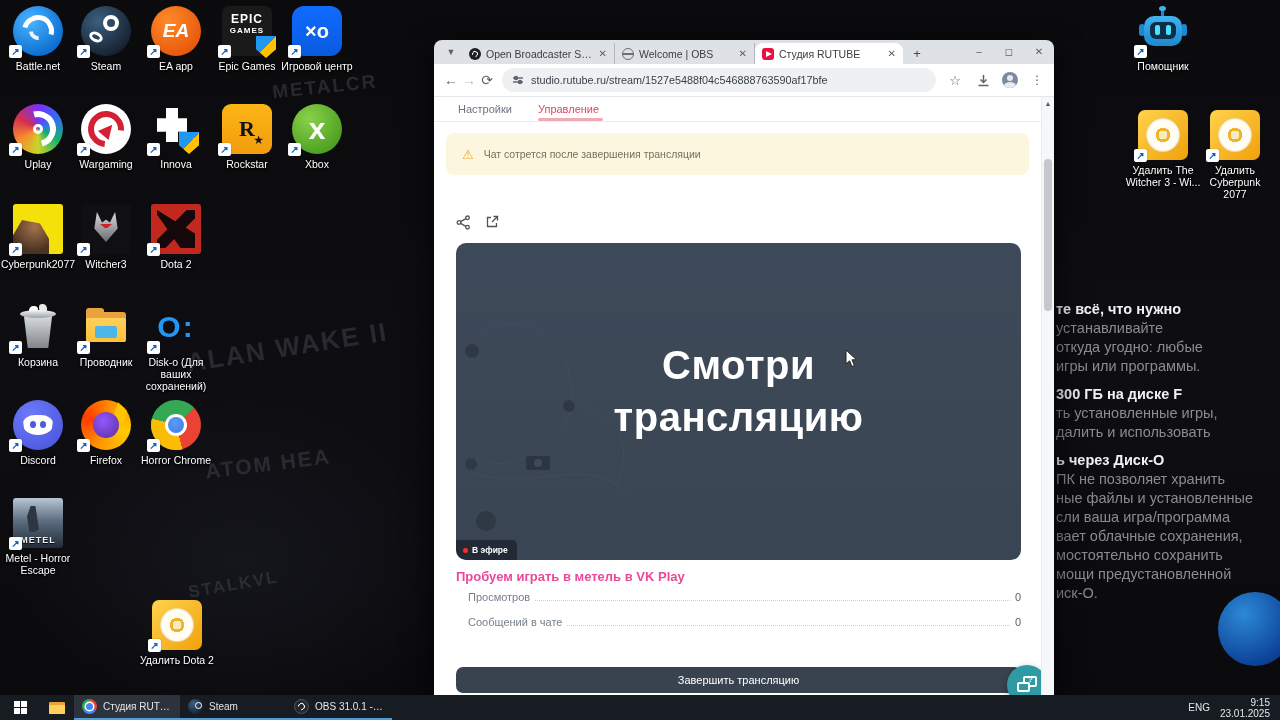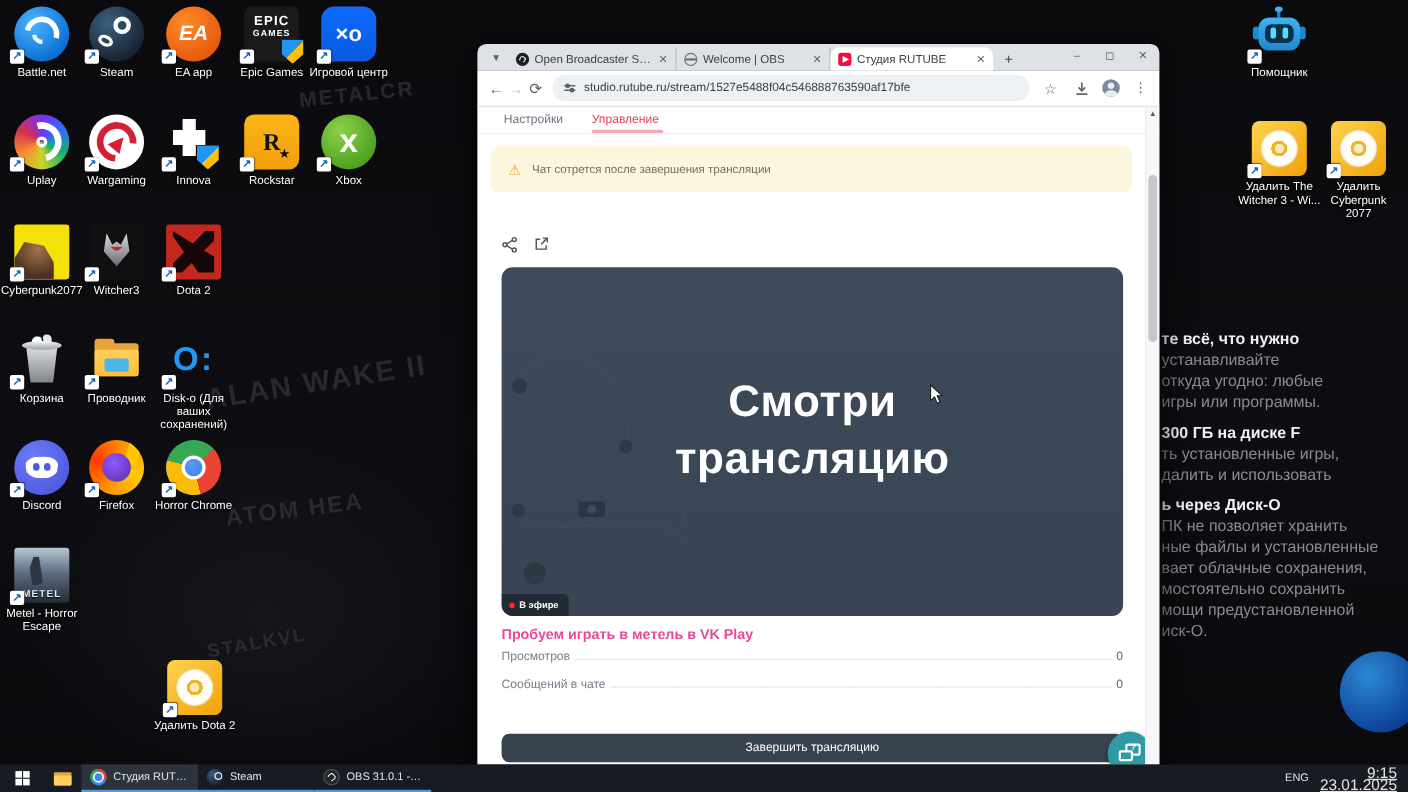--- a/index.html
+++ b/index.html
@@ -170,21 +170,21 @@
   .preview { position:absolute; left:22px; top:146px; width:565px; height:317px; border-radius:10px; background:linear-gradient(#3e4a59,#394552); overflow:hidden; }
   .preview .deco { position:absolute; inset:0; }
   .bigtitle { position:absolute; left:0; right:0; top:96px; text-align:center; color:#fff; font-size:40px; line-height:52px; font-weight:bold; letter-spacing:.5px; }
   .live-badge { position:absolute; left:0; bottom:0; height:20px; background:#222b35; border-radius:0 5px 0 10px; display:flex; align-items:center; gap:4px; padding:0 9px 0 7px; }
   .live-dot { width:5px; height:5px; border-radius:50%; background:#ff2b2b; }
   .live-badge .ltext { color:#fff; font-size:8.5px; font-weight:bold; }
   .cursor { position:absolute; left:389px; top:106px; }
 
   .stream-title { position:absolute; left:22px; top:472px; font-size:13px; font-weight:600; color:#ec4899; }
   .stats { position:absolute; left:22px; top:494px; width:565px; }
-  .stat-row { display:flex; align-items:baseline; height:25px; }
+  .stat-row { display:flex; align-items:baseline; height:25px;margin-left:12px; }
   .stat-label { font-size:11px; color:#78808c; white-space:nowrap; }
   .stat-leader { flex:1; border-bottom:1.5px dotted #c9cdd2; margin:0 5px 3px; }
   .stat-value { font-size:11px; color:#5a6270; }
 
   .end-btn { position:absolute; left:22px; top:570px; width:565px; height:26px; background:#39434f; border-radius:7px; color:#fff; font-size:11px; display:flex; align-items:center; justify-content:center; }
   .float-btn { position:absolute; left:573px; top:568px; width:40px; height:40px; border-radius:50%; background:#2f9aa3; box-shadow:0 2px 6px #0005; z-index:3; }
   .float-btn .b1 { position:absolute; left:16px; top:11px; width:14px; height:11px; border:2px solid #fff; border-radius:2px; background:#2f9aa3; }
   .float-btn .b2 { position:absolute; left:10px; top:17px; width:13px; height:10px; border:2px solid #fff; border-radius:2px; background:#2f9aa3; }
   .float-btn .q { position:absolute; left:21px; top:10px; color:#fff; font-size:8px; font-weight:bold; }
 
@@ -206,21 +206,21 @@
   .tb-app.active { background:#2d333d; }
   .tb-mini { width:15px; height:15px; flex:0 0 auto; position:relative; border-radius:50%; }
   .tbm-chrome { background:conic-gradient(#ea4335 0 33%,#4285f4 0 66%,#34a853 0 100%); }
   .tbm-chrome::after { content:""; position:absolute; inset:4px; border-radius:50%; background:#4285f4; box-shadow:0 0 0 1.5px #fff; }
   .tbm-steam { background:radial-gradient(circle at 35% 30%,#3b5f7e,#16202d 80%); }
   .tbm-steam::after { content:""; position:absolute; left:7px; top:3px; width:5px; height:5px; border:1.5px solid #fff; border-radius:50%; }
   .tbm-obs { background:#23272e; border:1px solid #555; }
   .tbm-obs::after { content:""; position:absolute; inset:3px; border-radius:50%; border:1.5px solid #fff; border-left-color:transparent; transform:rotate(-40deg); }
   .tb-spacer { flex:1; }
   .tb-lang { display:flex; align-items:center; font-size:10px; color:#e6e6e8; padding:0 10px; }
-  .tb-clock { display:flex; flex-direction:column; justify-content:center; align-items:flex-end; font-size:14px; line-height:11px; color:#e6e6e8; padding-right:10px;text-decoration:underline; }
+  .tb-clock { display:flex; flex-direction:column; justify-content:center; align-items:flex-end; font-size:10px; line-height:11px; color:#e6e6e8; padding-right:10px; }
 </style>
 </head>
 <body>
 
 <div class="desktop">
   <div id="watermarks">
       <div class="wm" style="left: 272px; top: 76px; font-size: 19px; transform: rotate(-6deg);">METALCR</div>
       <div class="wm" style="left: 186px; top: 332px; font-size: 26px; transform: rotate(-9deg);">ALAN WAKE II</div>
       <div class="wm" style="left: 205px; top: 452px; font-size: 21px; transform: rotate(-7deg);">ATOM HEA</div>
       <div class="wm" style="left: 188px; top: 575px; font-size: 17px; transform: rotate(-10deg);">STALKVL</div>
@@ -454,20 +454,21 @@
     <div class="pl">откуда угодно: любые</div>
     <div class="pl">игры или программы.</div>
     <div class="gap"></div>
     <div class="pl bold">300 ГБ на диске F</div>
     <div class="pl">ть установленные игры,</div>
     <div class="pl">далить и использовать</div>
     <div class="gap"></div>
     <div class="pl bold">ь через Диск-О</div>
     <div class="pl">ПК не позволяет хранить</div>
     <div class="pl">ные файлы и установленные</div>
+    <div class="pl">сли ваша игра/программа</div>
     <div class="pl">вает облачные сохранения,</div>
     <div class="pl">мостоятельно сохранить</div>
     <div class="pl">мощи предустановленной</div>
     <div class="pl">иск-О.</div>
   </div>
 
 <div class="browser">
   <div class="tabstrip">
     <div class="tsr-chevron">▼</div>
     <div id="tabs-holder" style="display:flex;align-items:flex-end;min-width:0;flex:0 1 auto;">

